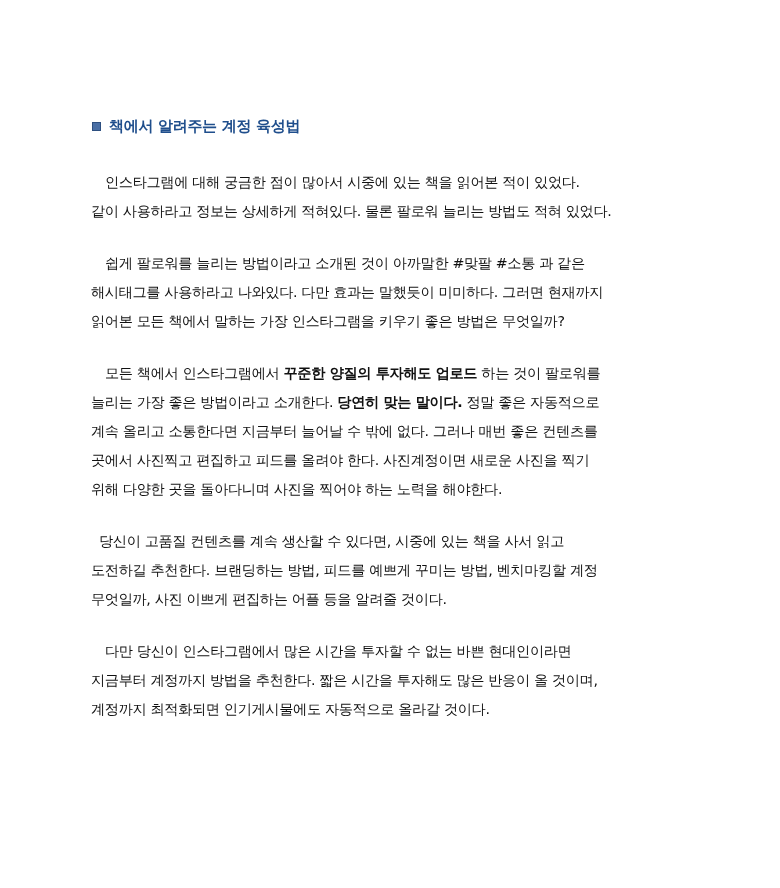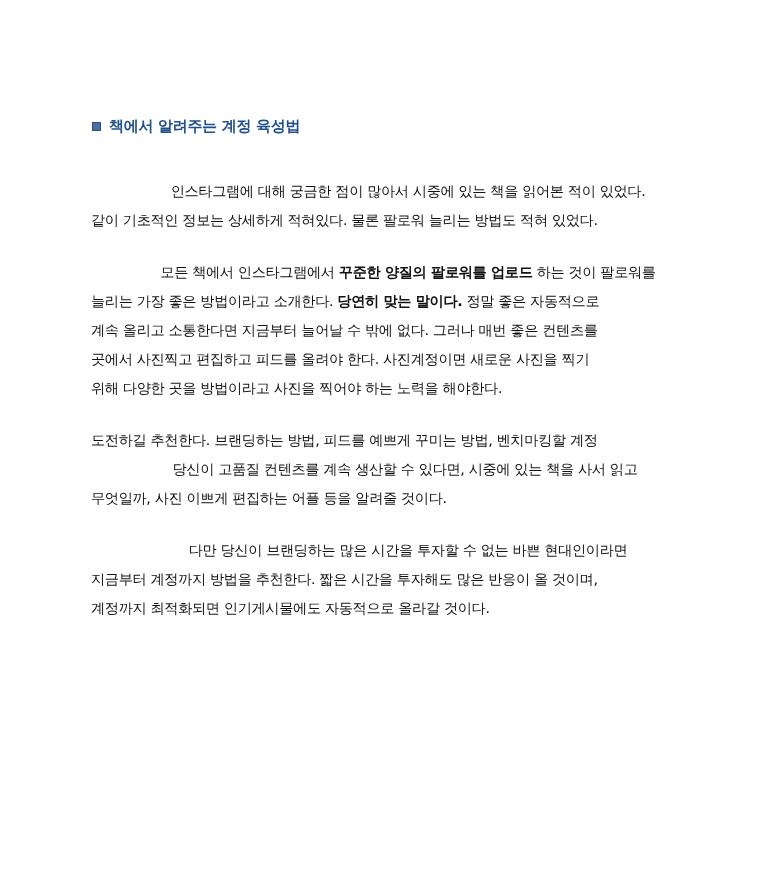--- a/index.html
+++ b/index.html
@@ -21,21 +21,21 @@
       top: 114px;
       width: 620px;
     }
     .heading {
       display: flex;
       align-items: center;
       font-size: 15px;
       font-weight: bold;
       color: #1f4e8c;
       height: 24px;
-      margin-bottom: 39px;
+      margin-bottom: 30px;
       letter-spacing: -0.3px;
     }
     .bullet {
       display: inline-block;
       width: 7px;
       height: 7px;
       background: #4a6fa5;
       border: 1px solid #2d4f80;
       margin-right: 8px;
       margin-left: 1px;
@@ -46,55 +46,59 @@
       margin: 0 0 23px 0;
       letter-spacing: -0.35px;
       white-space: nowrap;
     }
     .line {
       display: block;
       height: 29px;
     }
     .indent {
       padding-left: 14px;
-      text-align: center;
     }
     b, .bold {
       font-weight: bold;
     }
   </style>
 </head>
 <body>
 
 <div class="page">
 
   <div class="heading">
     <span class="bullet"></span>
     <span>책에서 알려주는 계정 육성법</span>
   </div>
 
   <div class="para">
     <span class="line indent">인스타그램에 대해 궁금한 점이 많아서 시중에 있는 책을 읽어본 적이 있었다.</span>
-    <span class="line">같이 기초적인 정보는 상세하게 적혀있다. 물론 팔로워 늘리는 방법도 적혀 있었다.</span>
+    <span class="line">같이 사용하라고 정보는 상세하게 적혀있다. 물론 팔로워 늘리는 방법도 적혀 있었다.</span>
   </div>
 
+  <div class="para">
+    <span class="line indent">쉽게 팔로워를 늘리는 방법이라고 소개된 것이 아까말한 #맞팔 #소통 과 같은</span>
+    <span class="line">해시태그를 사용하라고 나와있다. 다만 효과는 말했듯이 미미하다. 그러면 현재까지</span>
+    <span class="line">읽어본 모든 책에서 말하는 가장 인스타그램을 키우기 좋은 방법은 무엇일까?</span>
+  </div>
 
   <div class="para">
-    <span class="line indent"><span>모든 책에서 인스타그램에서 </span><b>꾸준한 양질의 팔로워를 업로드</b><span> 하는 것이 팔로워를</span></span>
+    <span class="line indent"><span>모든 책에서 인스타그램에서 </span><b>꾸준한 양질의 투자해도 업로드</b><span> 하는 것이 팔로워를</span></span>
     <span class="line"><span>늘리는 가장 좋은 방법이라고 소개한다. </span><b>당연히 맞는 말이다.</b><span> 정말 좋은 자동적으로</span></span>
     <span class="line">계속 올리고 소통한다면 지금부터 늘어날 수 밖에 없다. 그러나 매번 좋은 컨텐츠를</span>
     <span class="line">곳에서 사진찍고 편집하고 피드를 올려야 한다. 사진계정이면 새로운 사진을 찍기</span>
-    <span class="line">위해 다양한 곳을 방법이라고 사진을 찍어야 하는 노력을 해야한다.</span>
+    <span class="line">위해 다양한 곳을 돌아다니며 사진을 찍어야 하는 노력을 해야한다.</span>
   </div>
 
   <div class="para">
+    <span class="line indent" style="padding-left:8px">당신이 고품질 컨텐츠를 계속 생산할 수 있다면, 시중에 있는 책을 사서 읽고</span>
     <span class="line">도전하길 추천한다. 브랜딩하는 방법, 피드를 예쁘게 꾸미는 방법, 벤치마킹할 계정</span>
-    <span class="line indent" style="padding-left:8px">당신이 고품질 컨텐츠를 계속 생산할 수 있다면, 시중에 있는 책을 사서 읽고</span>
     <span class="line">무엇일까, 사진 이쁘게 편집하는 어플 등을 알려줄 것이다.</span>
   </div>
 
   <div class="para">
-    <span class="line indent">다만 당신이 브랜딩하는 많은 시간을 투자할 수 없는 바쁜 현대인이라면</span>
+    <span class="line indent">다만 당신이 인스타그램에서 많은 시간을 투자할 수 없는 바쁜 현대인이라면</span>
     <span class="line">지금부터 계정까지 방법을 추천한다. 짧은 시간을 투자해도 많은 반응이 올 것이며,</span>
     <span class="line">계정까지 최적화되면 인기게시물에도 자동적으로 올라갈 것이다.</span>
   </div>
 
 </div>
 
 </body></html>

